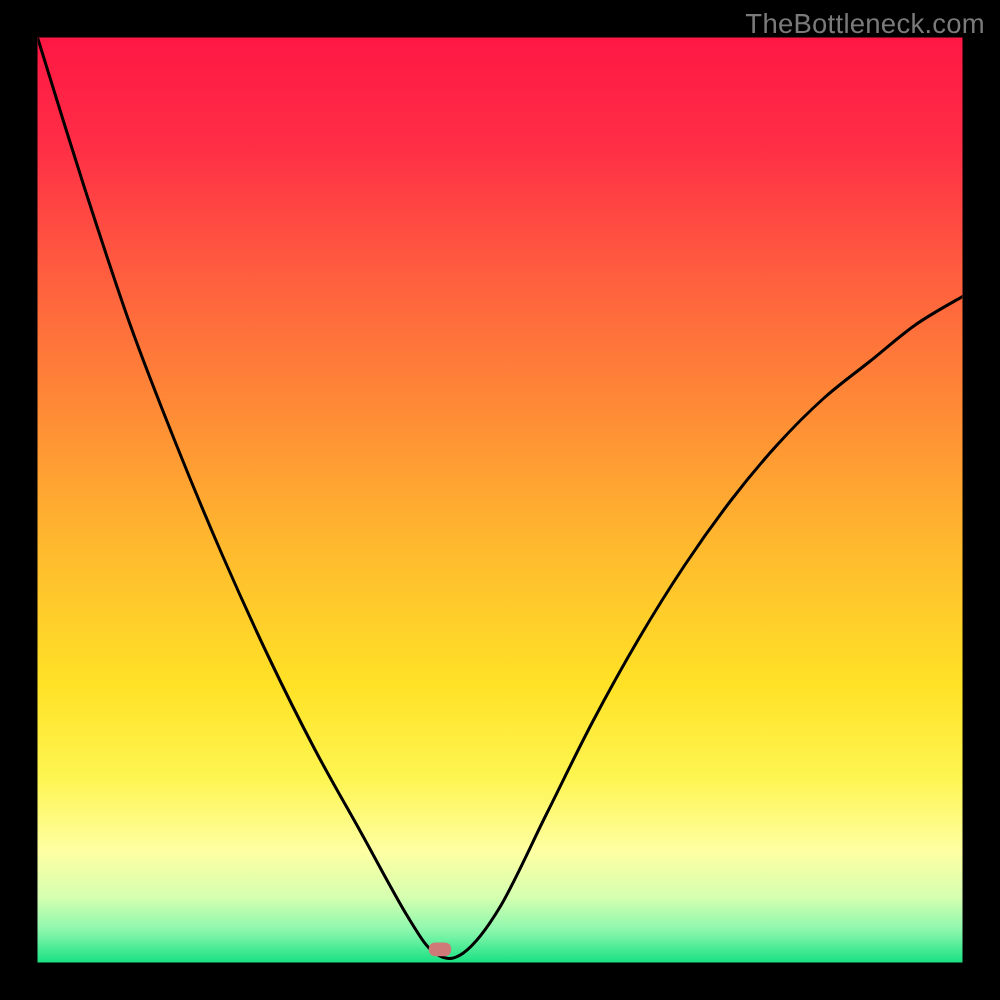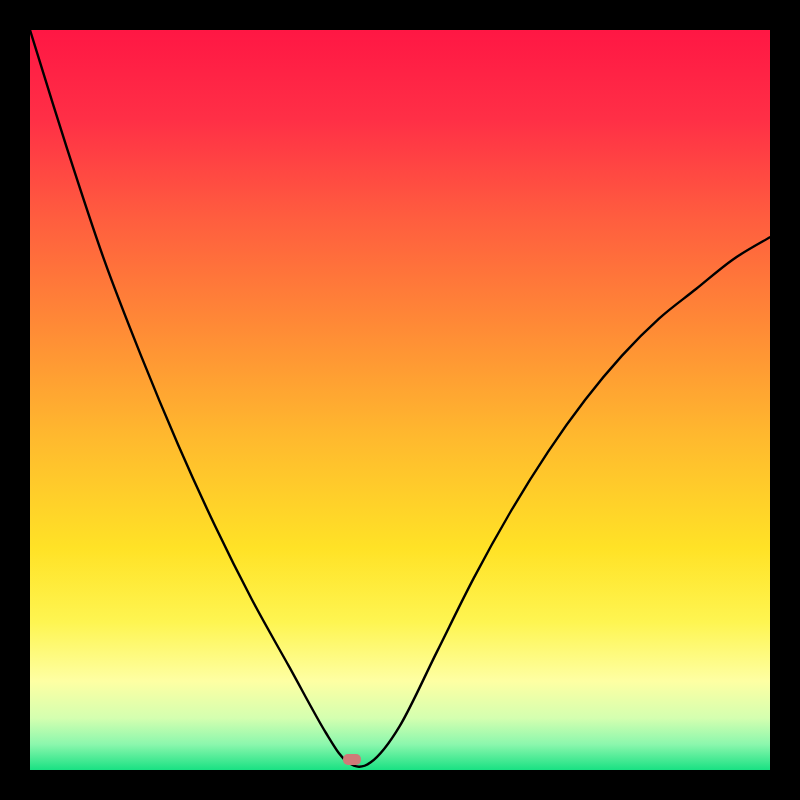--- a/index.html
+++ b/index.html
@@ -54,13 +54,14 @@
 </head>
 <body>
 
 <div class="frame">
   <div class="plot" id="plot" style="background: linear-gradient(rgb(255, 23, 68) 0%, rgb(255, 47, 70) 12%, rgb(255, 92, 63) 25%, rgb(255, 138, 54) 40%, rgb(255, 185, 46) 55%, rgb(255, 226, 38) 70%, rgb(254, 245, 81) 80%, rgb(254, 255, 163) 88%, rgb(212, 255, 176) 93%, rgb(140, 247, 173) 96.5%, rgb(25, 225, 131) 100%);">
     <svg class="curve" id="curve" viewBox="0 0 740 740" preserveAspectRatio="none">
         <path d="M 0 0 C 6.166666666666667 19.733333333333338, 24.666666666666664 80.16666666666669, 37 118.40000000000002 C 49.333333333333336 156.63333333333335, 61.666666666666664 194.8666666666667, 74 229.40000000000003 C 86.33333333333333 263.93333333333334, 98.66666666666667 294.76666666666665, 111 325.59999999999997 C 123.33333333333333 356.4333333333333, 135.66666666666666 386.03333333333336, 148 414.40000000000003 C 160.33333333333334 442.7666666666667, 172.66666666666666 469.9, 185 495.79999999999995 C 197.33333333333334 521.6999999999999, 209.66666666666666 546.3666666666668, 222 569.8000000000001 C 234.33333333333334 593.2333333333333, 246.66666666666666 614.2, 259 636.4 C 271.3333333333333 658.5999999999999, 286.1333333333333 686.9666666666667, 296 703 C 305.8666666666667 719.0333333333333, 310.79999999999995 727.6666666666667, 318.2 732.6 C 325.6 737.5333333333333, 331.7666666666667 738.7666666666667, 340.40000000000003 732.6 C 349.03333333333336 726.4333333333334, 358.9 714.0999999999999, 370 695.5999999999999 C 381.1 677.0999999999999, 394.66666666666674 646.2666666666667, 407.00000000000006 621.6 C 419.33333333333337 596.9333333333334, 431.6666666666667 571.0333333333333, 444 547.6 C 456.3333333333333 524.1666666666667, 468.6666666666667 501.96666666666664, 481 481 C 493.3333333333333 460.03333333333336, 505.6666666666667 440.30000000000007, 518 421.80000000000007 C 530.3333333333334 403.30000000000007, 542.6666666666666 386.03333333333336, 555 370 C 567.3333333333334 353.96666666666664, 579.6666666666666 339.16666666666663, 592 325.59999999999997 C 604.3333333333334 312.0333333333333, 616.6666666666666 299.70000000000005, 629 288.6 C 641.3333333333334 277.5, 653.6666666666666 268.8666666666667, 666 259 C 678.3333333333334 249.13333333333333, 690.6666666666666 238.03333333333336, 703 229.40000000000003 C 715.3333333333334 220.7666666666667, 733.8333333333334 210.90000000000003, 740 207.20000000000002" fill="none" stroke="#000" stroke-width="2.4" stroke-linecap="round" stroke-linejoin="round"></path>
       </svg>
     <div class="marker" id="marker" style="left: 312.9px; top: 723.9px; background: rgb(207, 122, 120);"></div>
   </div>
+  <div class="watermark">TheBottleneck.com</div>
 </div>
 
 </body></html>

